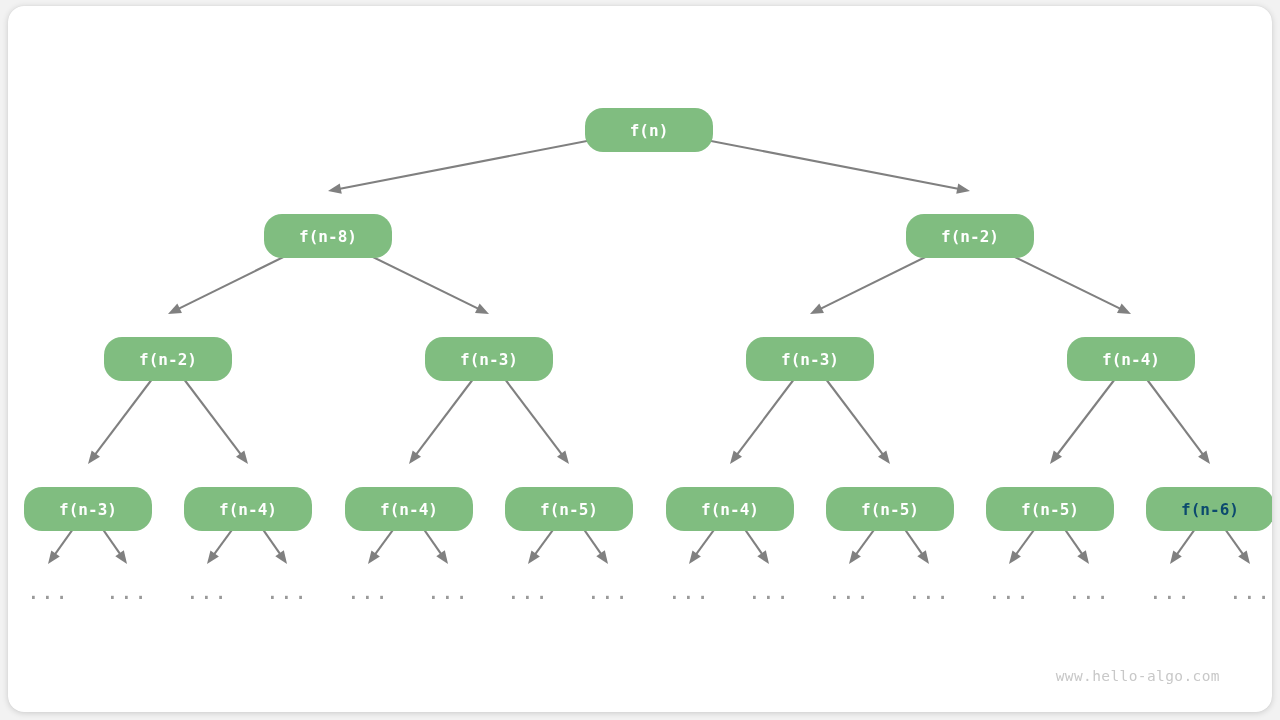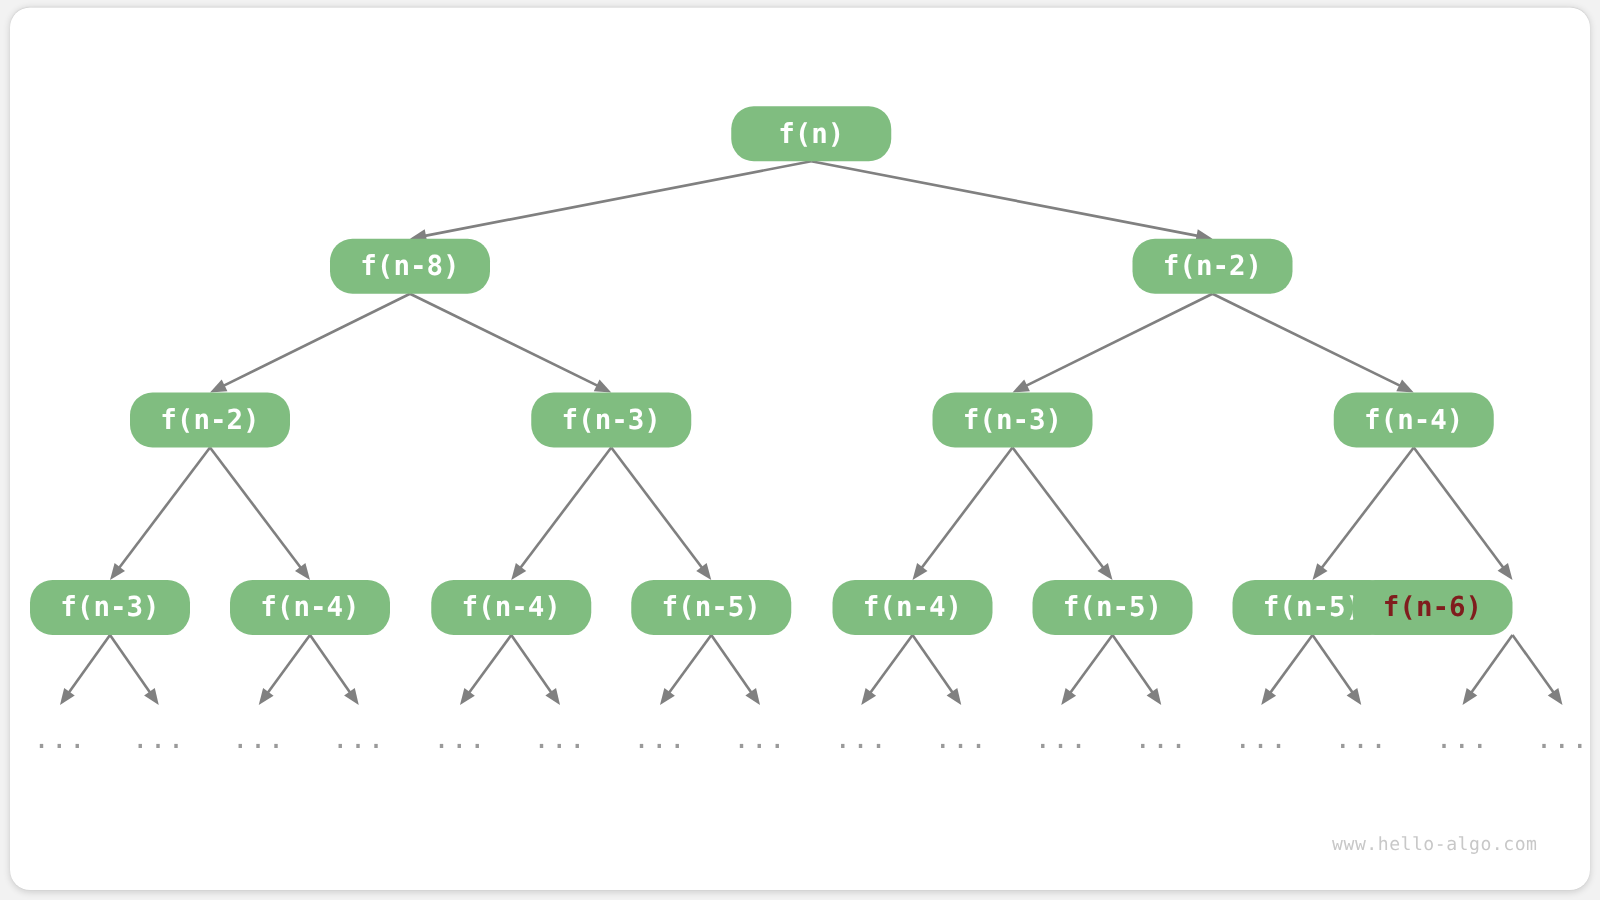--- a/index.html
+++ b/index.html
@@ -40,39 +40,40 @@
   }
   .node {
     position: absolute;
     background: #80bd80;
     border-radius: 18px;
     color: #ffffff;
     display: flex;
     align-items: center;
     justify-content: center;
     font-family: "DejaVu Sans Mono", "Liberation Mono", monospace;
-    font-size: 22px;
+    font-size: 16px;
     font-weight: bold;
     letter-spacing: 0px;
     white-space: nowrap;
     box-sizing: border-box;
+    margin-top: 23px;
   }
   .ellipsis {
     position: absolute;
     color: #9a9a9a;
     font-family: "DejaVu Sans Mono", "Liberation Mono", monospace;
     font-size: 22px;
     line-height: 1;
     letter-spacing: 1px;
     transform: translate(-50%, -50%);
     white-space: nowrap;
   }
   #watermark {
     position: absolute;
-    right: 42px;
+    right: 52px;
     bottom: 28px;
     color: #c8c8c8;
     font-family: "DejaVu Sans Mono", "Liberation Mono", monospace;
     font-size: 14.5px;
     letter-spacing: 0.4px;
     white-space: nowrap;
   }
 </style>
 </head>
 <body>
@@ -239,21 +240,21 @@
         </div>
         <div class="node" style="left: 658px; top: 458px; width: 128px; height: 44px; background: rgb(128, 189, 128); color: rgb(255, 255, 255);">
           <span>f(n-4)</span>
         </div>
         <div class="node" style="left: 818px; top: 458px; width: 128px; height: 44px; background: rgb(128, 189, 128); color: rgb(255, 255, 255);">
           <span>f(n-5)</span>
         </div>
         <div class="node" style="left: 978px; top: 458px; width: 128px; height: 44px; background: rgb(128, 189, 128); color: rgb(255, 255, 255);">
           <span>f(n-5)</span>
         </div>
-        <div class="node" style="left: 1074px; top: 458px; width: 128px; height: 44px; background: rgb(128, 189, 128); color: #7f1d1d;">
+        <div class="node" style="left: 1138px; top: 458px; width: 128px; height: 44px; background: rgb(128, 189, 128); color: #0c4a6e;">
           <span>f(n-6)</span>
         </div>
       </div>
 
     <div id="ellipses">
         <div class="ellipsis" style="left: 40px; top: 586px; color: rgb(154, 154, 154);">...</div>
         <div class="ellipsis" style="left: 119px; top: 586px; color: rgb(154, 154, 154);">...</div>
         <div class="ellipsis" style="left: 199px; top: 586px; color: rgb(154, 154, 154);">...</div>
         <div class="ellipsis" style="left: 279px; top: 586px; color: rgb(154, 154, 154);">...</div>
         <div class="ellipsis" style="left: 360px; top: 586px; color: rgb(154, 154, 154);">...</div>

